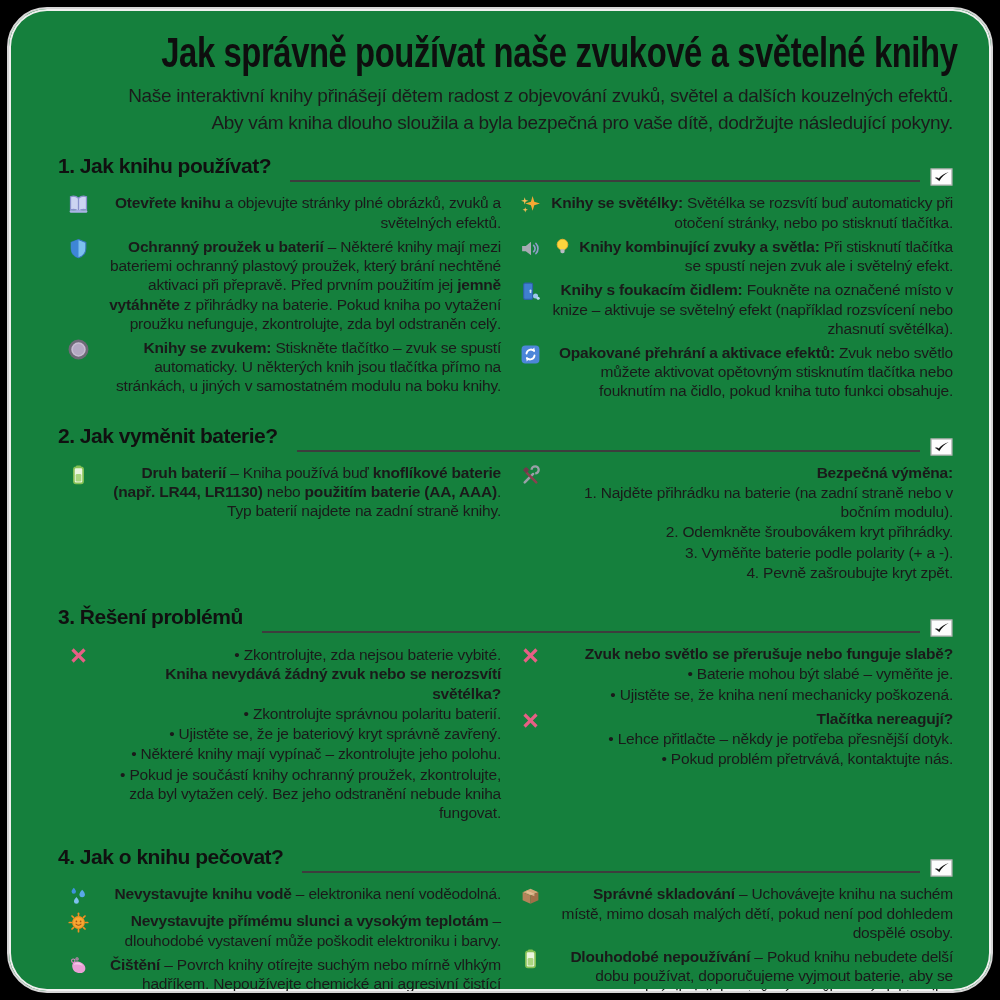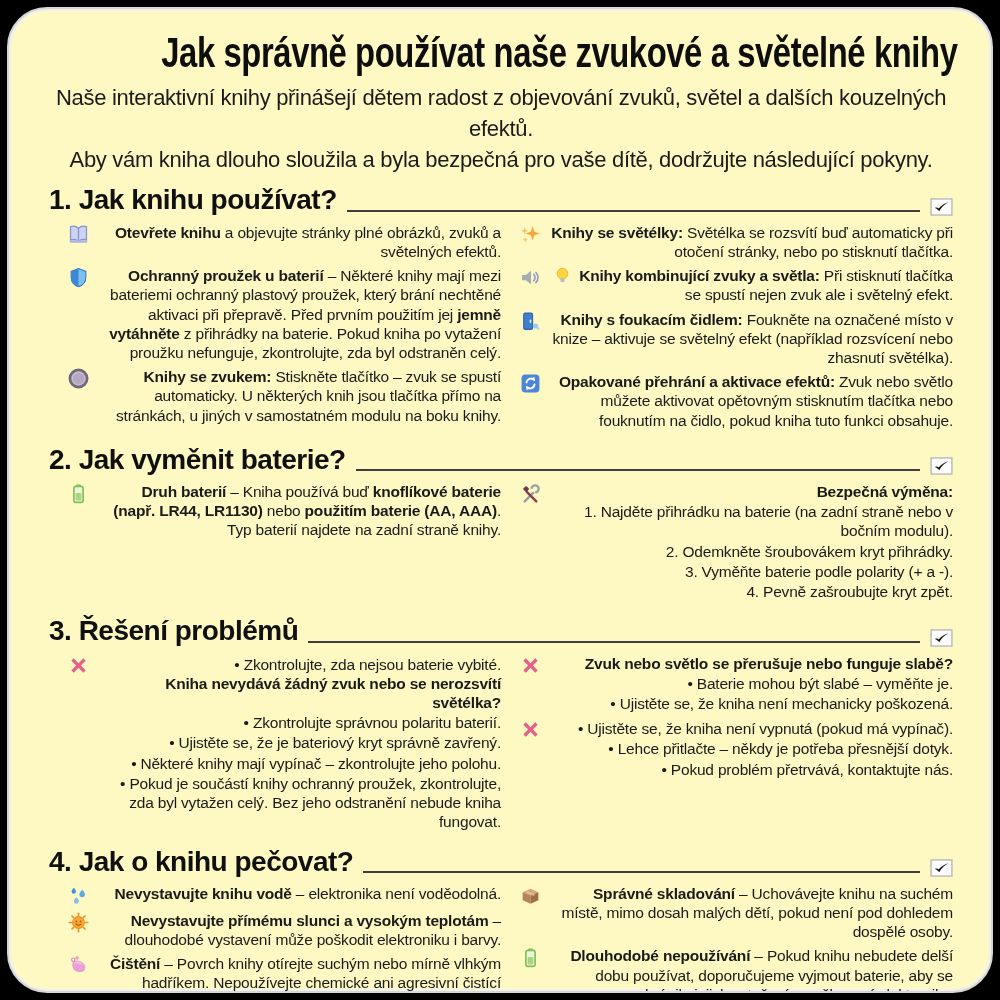--- a/index.html
+++ b/index.html
@@ -3,37 +3,37 @@
 <meta charset="utf-8">
 <style>
   html,body{margin:0;padding:0;}
   body{
     width:1000px;height:1000px;background:#000;
     font-family:"Liberation Sans", sans-serif;
     position:relative;overflow:hidden;
   }
   .card{
     position:absolute;top:7px;left:7px;right:7px;bottom:7px;
-    background:#fef9c3;border-radius:40px;border:2px solid #d6d6d6;
+    background:#15803d;border-radius:40px;border:2px solid #d6d6d6;
     box-shadow:inset 0 0 0 2px #f0f0f0;overflow:hidden;
   }
   .inner{padding:14px 38px 0 40px;}
   h1{
     margin:8px 0 8px;text-align:center;font-weight:bold;color:#0e0e0e;
     font-size:42px;line-height:1.05;white-space:nowrap;
   }
   h1 .squeeze{display:inline-block;transform:scaleX(0.78);transform-origin:center;letter-spacing:-0.5px;}
   .intro{
-    text-align:center;font-size:22px;line-height:1.4;color:#1b1b1b;
+    text-align:right;font-size:19px;line-height:1.4;color:#1b1b1b;
     letter-spacing:-0.3px;margin:0 0 2px;
   }
   .section{margin-top:9px;}
   .sec-head{display:flex;align-items:flex-end;gap:10px;}
   .sec-title{
-    margin:0;font-size:28px;font-weight:bold;color:#101010;
+    margin:9px;font-size:21px;font-weight:bold;color:#101010;
     letter-spacing:-0.5px;white-space:nowrap;line-height:1.15;
   }
   .sec-line{flex:1;border-bottom:2.5px solid #3d3d3d;margin-bottom:5px;}
   .sec-check{flex:0 0 auto;margin-bottom:1px;line-height:0;}
   .cols{display:flex;gap:16px;margin-top:6px;padding-left:16px;text-align:right;}
   .col{flex:1;min-width:0;}
   .item{display:flex;margin-bottom:5px;}
   .icon{flex:0 0 24px;margin-right:9px;margin-top:1px;line-height:0;}
   .icon svg{width:21px;height:21px;}
   .itext{
@@ -206,21 +206,21 @@
                 <div class="para"><span class="b">Zvuk nebo světlo se přerušuje nebo funguje slabě?</span></div>
                 <div class="para sub"><span>• Baterie mohou být slabé – vyměňte je.</span></div>
                 <div class="para sub"><span>• Ujistěte se, že kniha není mechanicky poškozená.</span></div>
               </div>
             </div>
           <div class="item">
               <span class="icon"><svg viewBox="0 0 20 20">
                   <path d="M3.2 5.4 L5.4 3.2 L10 7.8 L14.6 3.2 L16.8 5.4 L12.2 10 L16.8 14.6 L14.6 16.8 L10 12.2 L5.4 16.8 L3.2 14.6 L7.8 10 Z" fill="#e75f85"></path>
                 </svg></span>
               <div class="itext">
-                <div class="para sub"><span>• Ujistěte se, že kniha není vypnutá (pokud má vypínač).</span></div>
+                <div class="para"><span class="b">Tlačítka nereagují?</span></div>
                 <div class="para sub"><span>• Lehce přitlačte – někdy je potřeba přesnější dotyk.</span></div>
                 <div class="para sub"><span>• Pokud problém přetrvává, kontaktujte nás.</span></div>
               </div>
             </div>
         </div>
       </div>
     </div>
 
     <div class="section">
       <div class="sec-head">

